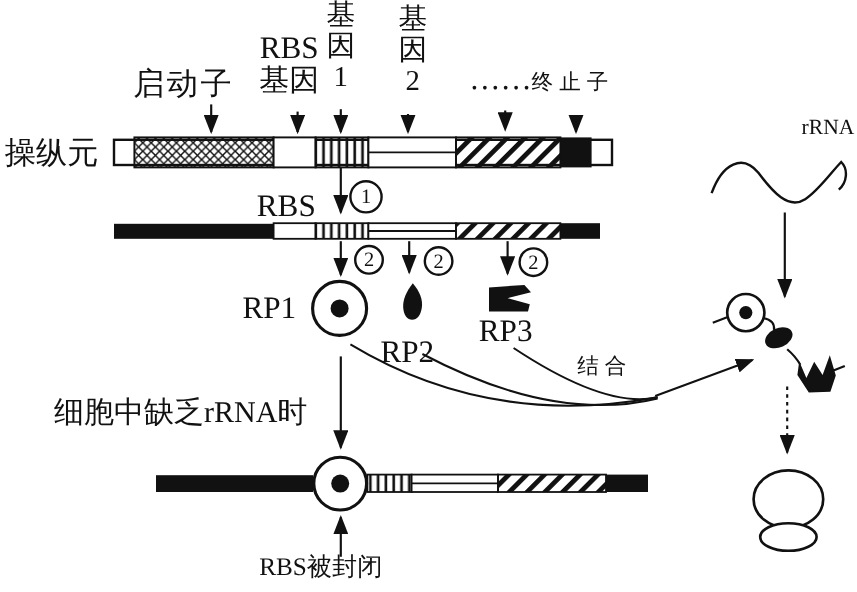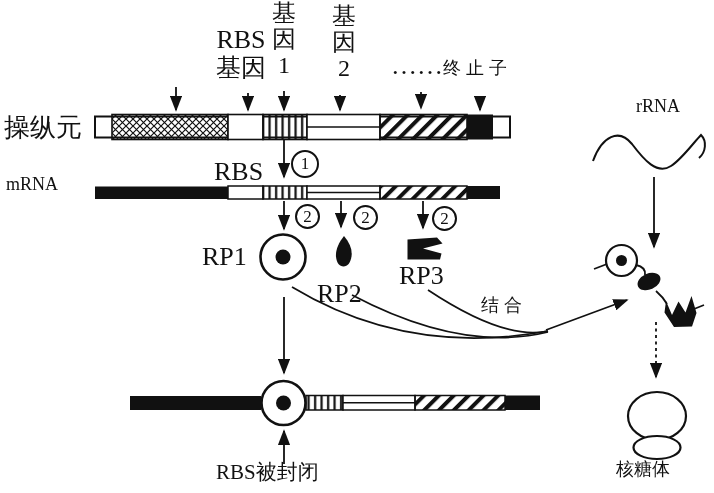--- a/index.html
+++ b/index.html
@@ -115,22 +115,22 @@
       <line x1="343" y1="402.8" x2="415" y2="402.8" stroke="#111" stroke-width="1.5"></line>
       <rect x="415" y="395.5" width="90" height="14.5" fill="url(#diag)" stroke="#111" stroke-width="1.5"></rect>
       <rect x="505" y="395.5" width="35" height="14.5" fill="#111"></rect>
       <circle cx="283.5" cy="403" r="22" fill="#fff" stroke="#111" stroke-width="2.6"></circle>
       <circle cx="283.5" cy="403" r="7.5" fill="#111"></circle>
     </g>
     <line x1="284" y1="464" x2="284" y2="431" stroke="#111" stroke-width="1.8" marker-end="url(#ah)"></line>
   </svg>
 
   <div class="lbl c26" style="left:4px;top:114px;">操纵元</div>
-  <div class="lbl c27" style="left:6px;top:175px;">mRNA</div>
 
+  <div class="lbl c26 ls2" style="left:111px;top:56px;">启动子</div>
 
   <div class="lbl vstack" style="left:212px;top:26px;width:58px;">
     <span class="c26">RBS</span>
     <span class="c25">基因</span>
   </div>
 
   <div class="lbl vstack c24" style="left:271px;top:1px;width:26px;">
     <span>基</span>
     <span>因</span>
     <span>1</span>
@@ -138,31 +138,31 @@
 
   <div class="lbl vstack c24" style="left:331px;top:4px;width:26px;">
     <span>基</span>
     <span>因</span>
     <span>2</span>
   </div>
 
   <div class="lbl c26" style="left:391px;top:52px;">……</div>
   <div class="lbl c27 ls5" style="left:443px;top:59px;">终止子</div>
 
-  <div class="lbl c27" style="left:636px;top:97px;">rRNA</div>
+  <div class="lbl c27" style="left:668px;top:97px;">rRNA</div>
 
   <div class="lbl c26" style="left:214px;top:158px;">RBS</div>
 
   <span class="circnum" style="left:291px;top:150px;width:28px;height:28px;">1</span>
   <span class="circnum" style="left:295px;top:204px;width:25px;height:25px;">2</span>
   <span class="circnum" style="left:353px;top:205px;width:25px;height:25px;">2</span>
   <span class="circnum" style="left:432px;top:206px;width:25px;height:25px;">2</span>
 
   <div class="lbl c26" style="left:202px;top:243px;">RP1</div>
   <div class="lbl c26" style="left:317px;top:264px;margin-top:16px;">RP2</div>
   <div class="lbl c26" style="left:399px;top:262px;">RP3</div>
 
   <div class="lbl c27 ls5" style="left:481px;top:296px;text-align:center;">结合</div>
 
+  <div class="lbl c25" style="left:45px;top:331px;">细胞中缺乏rRNA时</div>
   <div class="lbl c28" style="left:216px;top:461px;">RBS被封闭</div>
-  <div class="lbl c27" style="left:616px;top:460px;">核糖体</div>
 
 </div>
 
 </body></html>

